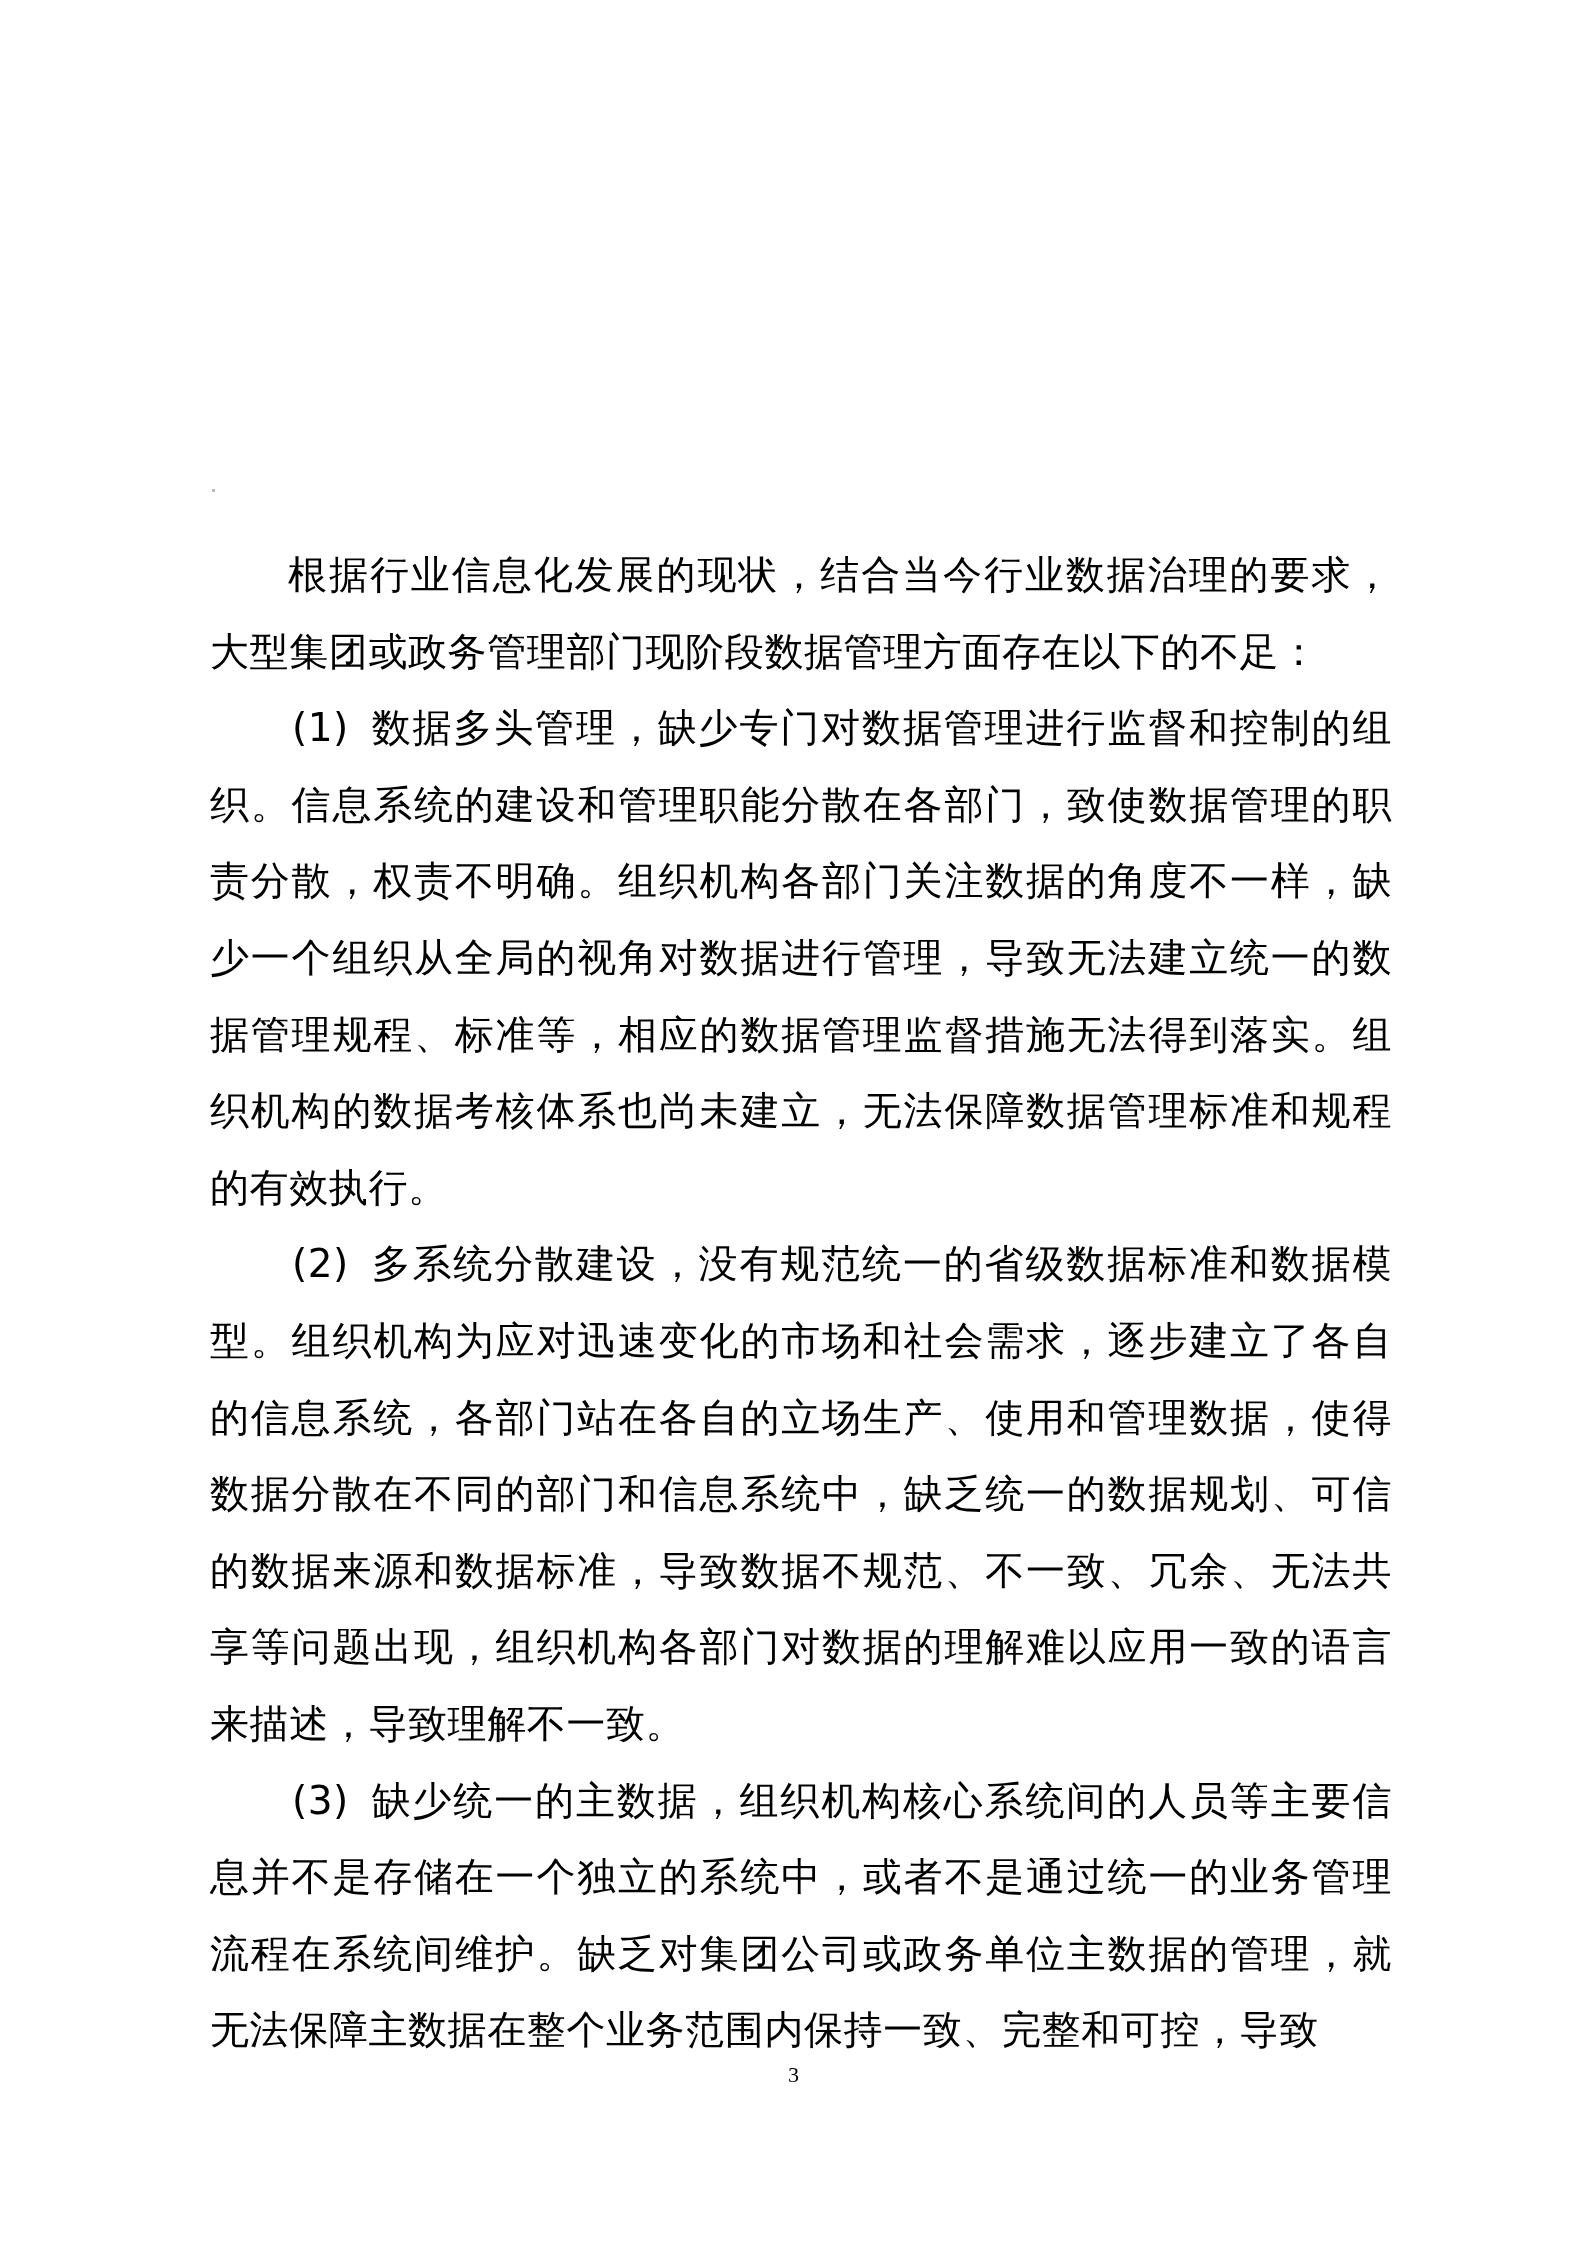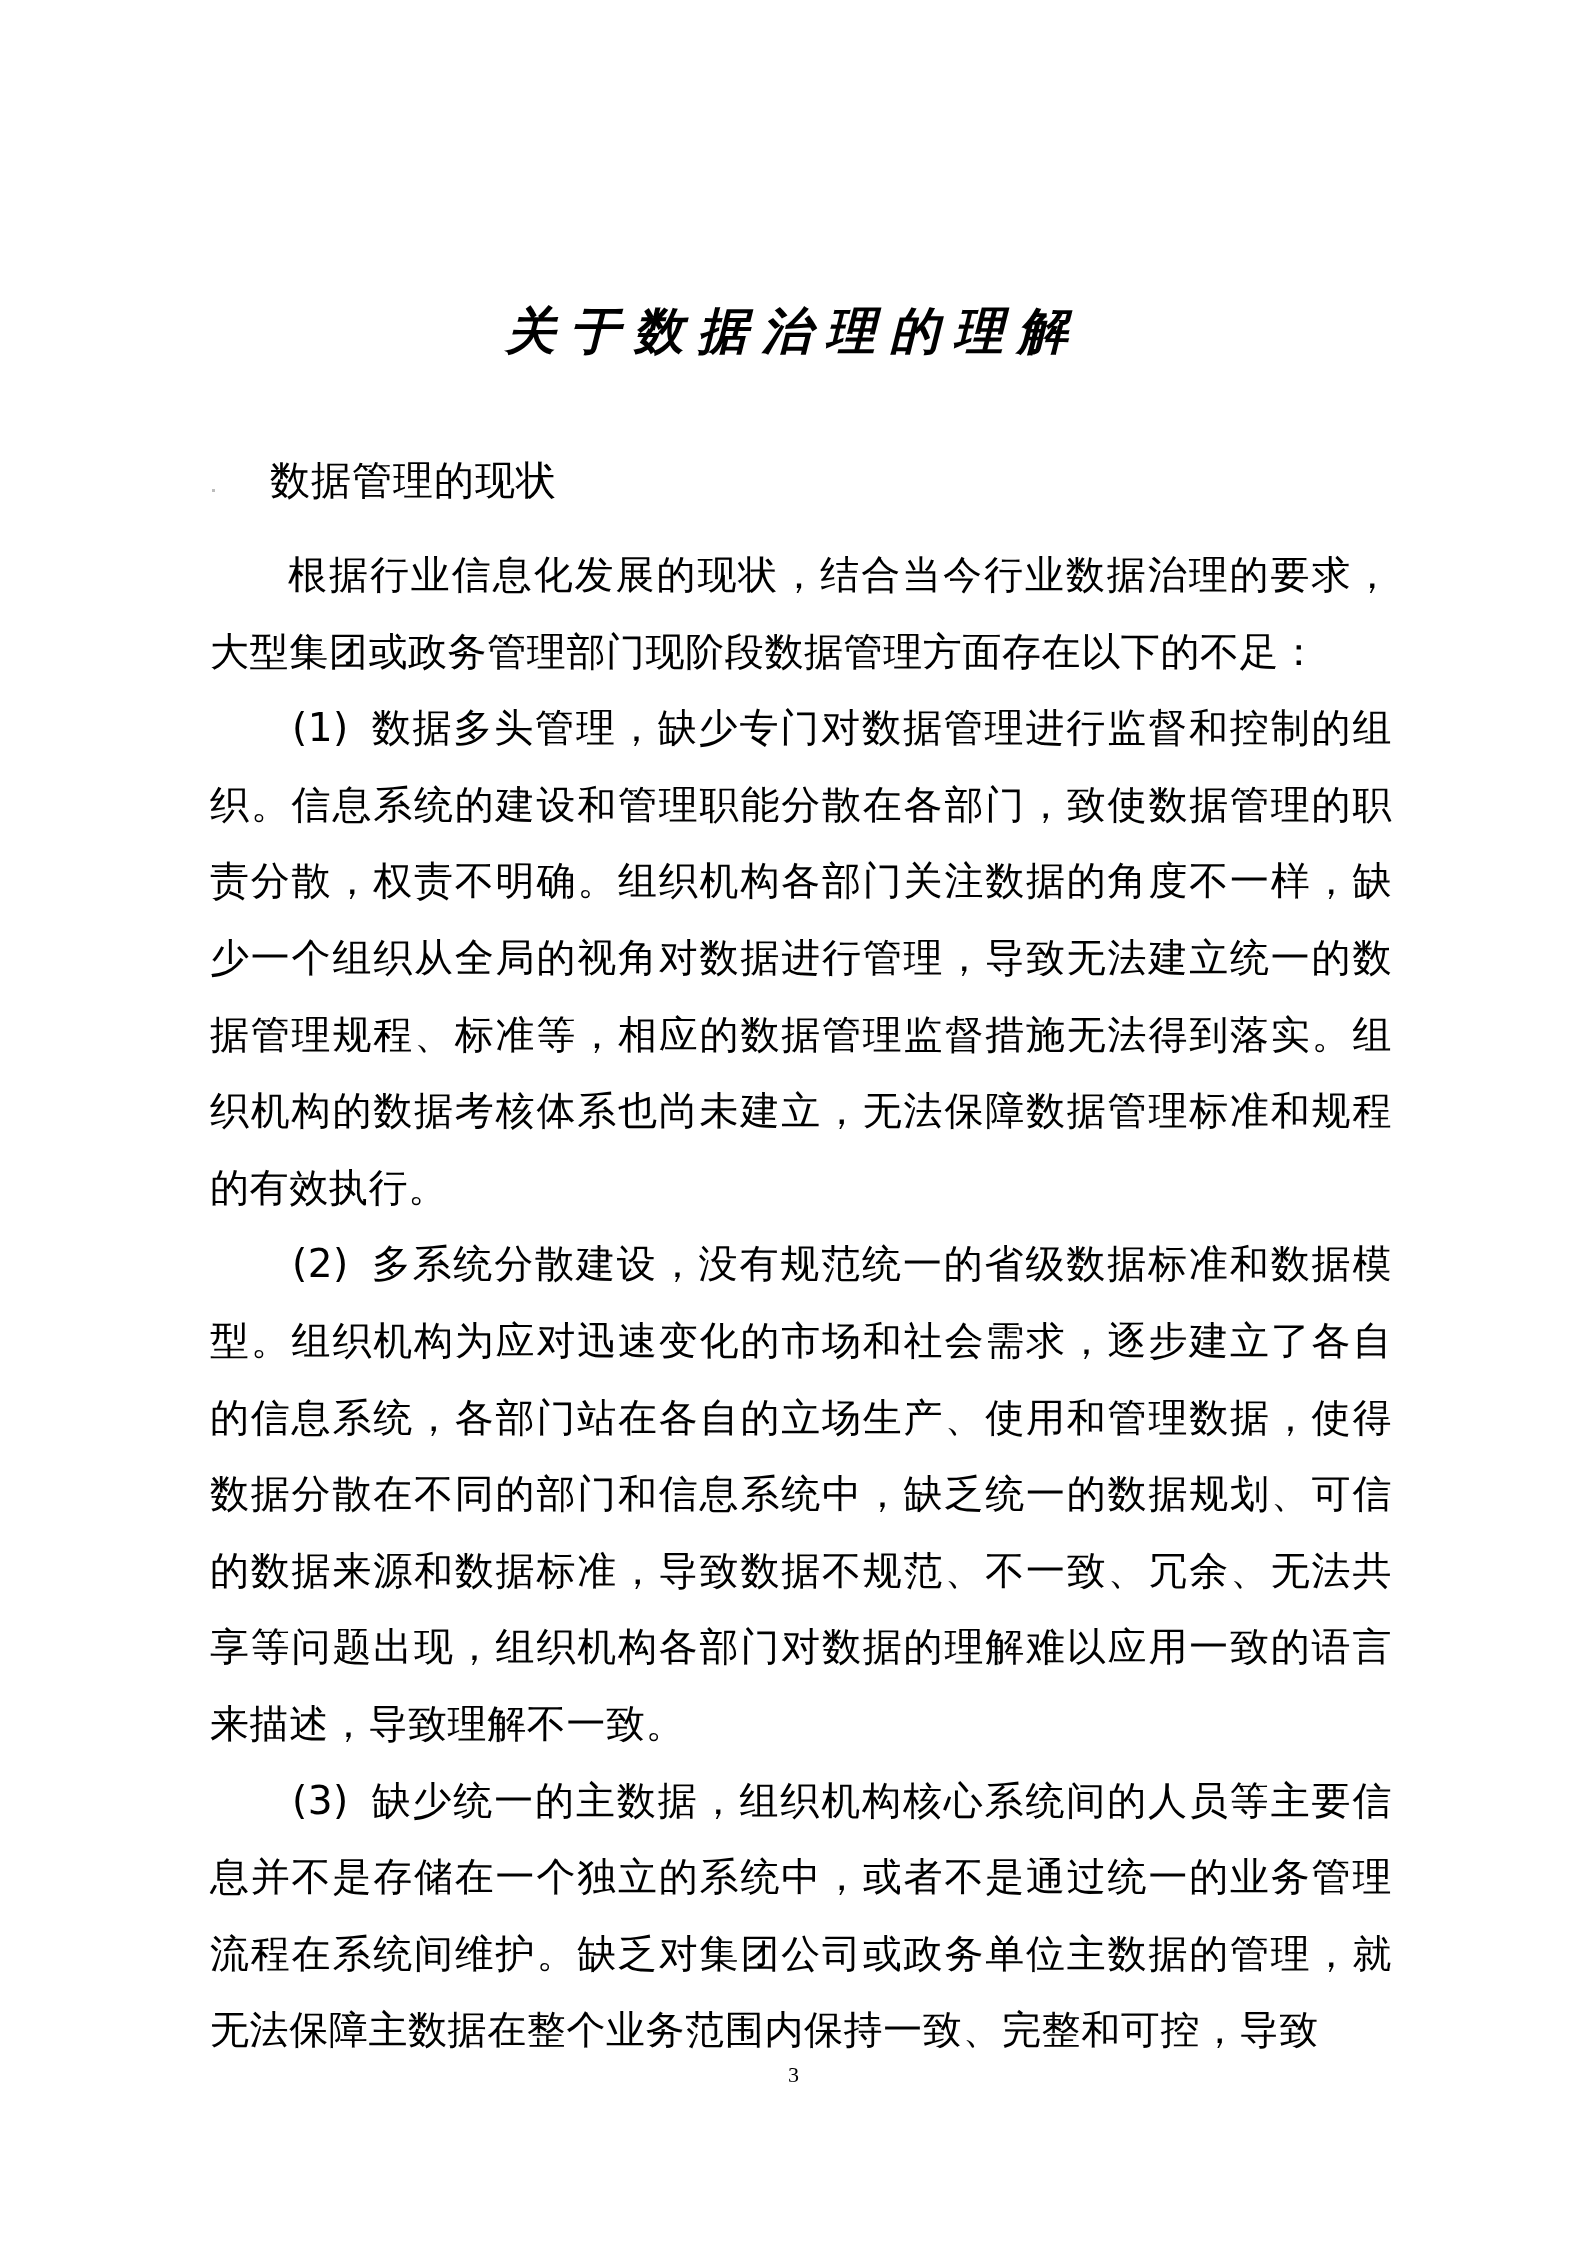--- a/index.html
+++ b/index.html
@@ -85,25 +85,23 @@
       font-family: "Liberation Serif", serif;
       font-size: 22px;
       line-height: 30px;
     }
   </style>
 </head>
 <body>
 
 <div class="page">
 
-  <div class="doc-title">关于数据治理的理解</div>
 
   <div class="section-marker"></div>
 
-  <div class="section-heading">数据管理的现状</div>
 
   <div class="body-text">
     <p class="para">根据行业信息化发展的现状，结合当今行业数据治理的要求，大型集团或政务管理部门现阶段数据管理方面存在以下的不足：</p>
 
     <p class="para item"><span class="item-label">(1)</span><span>数据多头管理，缺少专门对数据管理进行监督和控制的组织。信息系统的建设和管理职能分散在各部门，致使数据管理的职责分散，权责不明确。组织机构各部门关注数据的角度不一样，缺少一个组织从全局的视角对数据进行管理，导致无法建立统一的数据管理规程、标准等，相应的数据管理监督措施无法得到落实。组织机构的数据考核体系也尚未建立，无法保障数据管理标准和规程的有效执行。</span></p>
 
     <p class="para item"><span class="item-label">(2)</span><span>多系统分散建设，没有规范统一的省级数据标准和数据模型。组织机构为应对迅速变化的市场和社会需求，逐步建立了各自的信息系统，各部门站在各自的立场生产、使用和管理数据，使得数据分散在不同的部门和信息系统中，缺乏统一的数据规划、可信的数据来源和数据标准，导致数据不规范、不一致、冗余、无法共享等问题出现，组织机构各部门对数据的理解难以应用一致的语言来描述，导致理解不一致。</span></p>
 
     <p class="para item"><span class="item-label">(3)</span><span>缺少统一的主数据，组织机构核心系统间的人员等主要信息并不是存储在一个独立的系统中，或者不是通过统一的业务管理流程在系统间维护。缺乏对集团公司或政务单位主数据的管理，就无法保障主数据在整个业务范围内保持一致、完整和可控，导致</span></p>
   </div>

